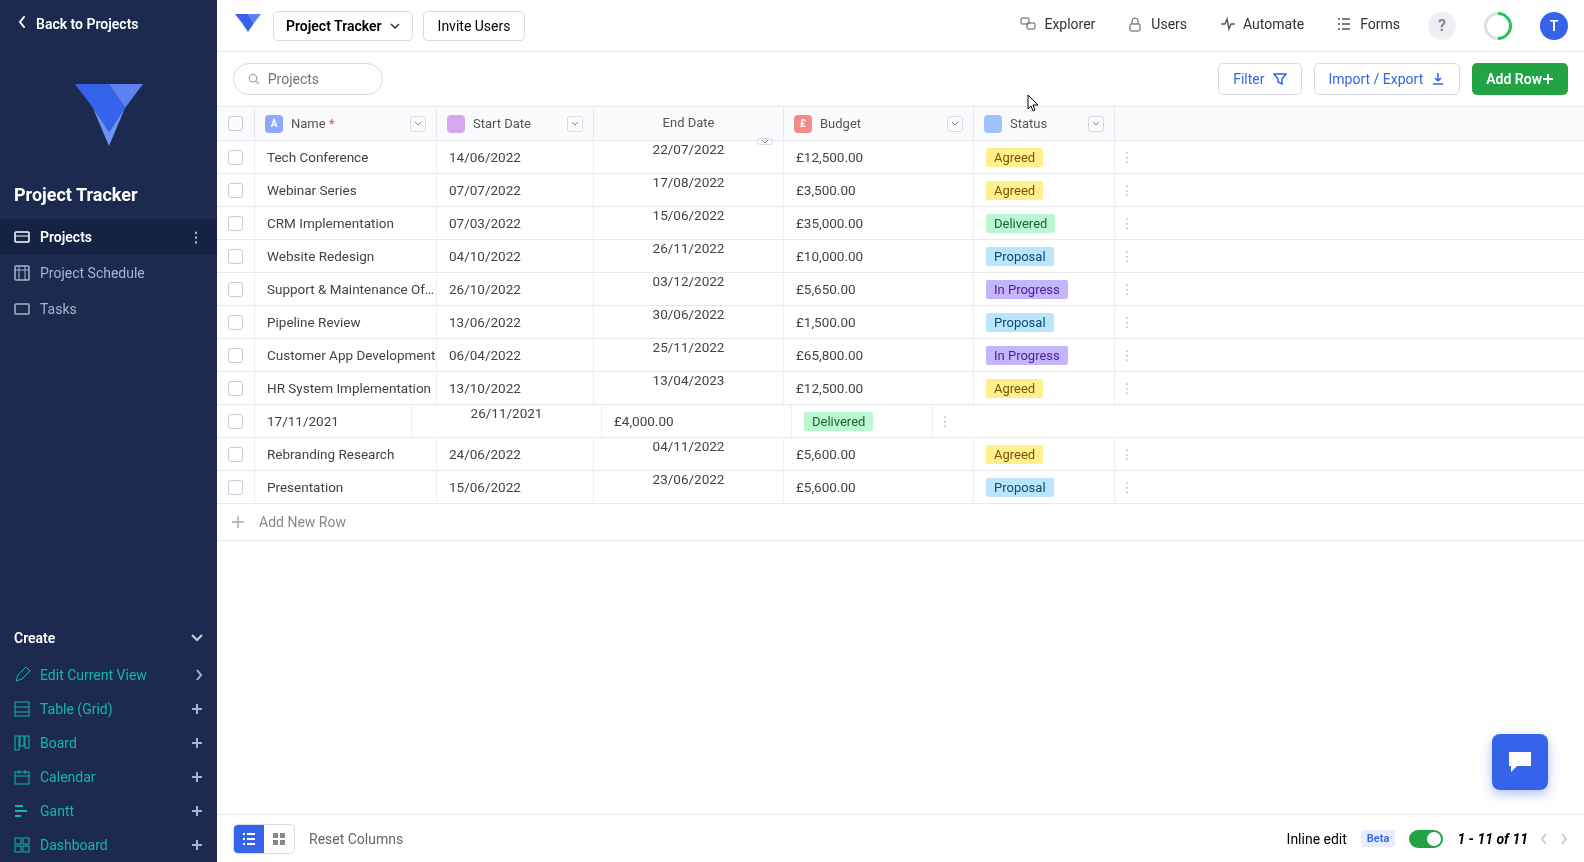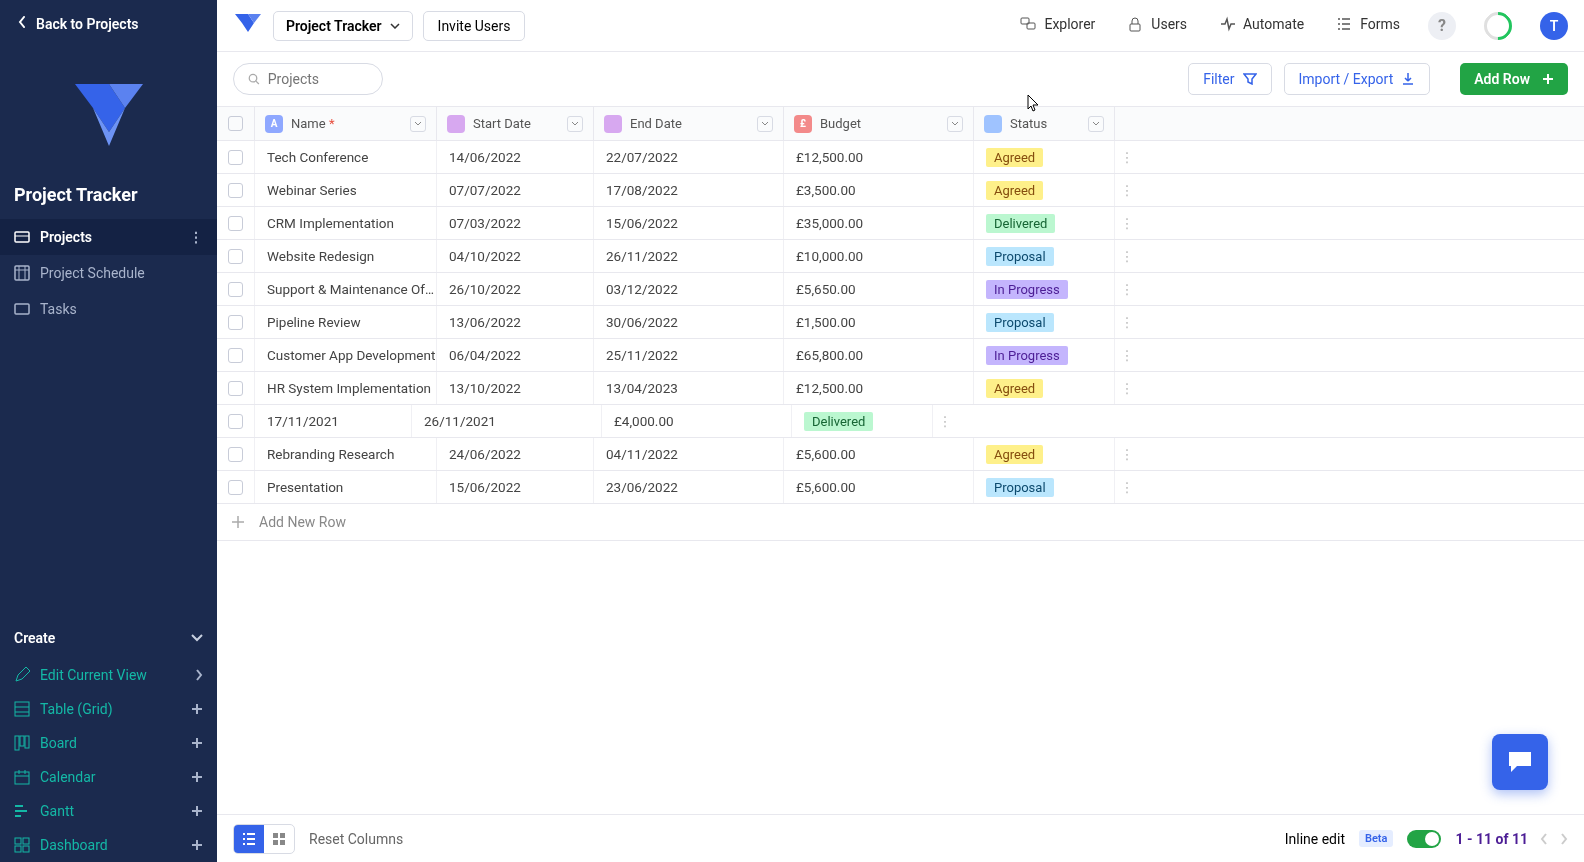--- a/index.html
+++ b/index.html
@@ -24,26 +24,26 @@
 .topbar-right { margin-left:auto; display:flex; align-items:center; gap:28px; }
 .top-link { display:flex; align-items:center; gap:8px; font-size:14px; color:#333; cursor:pointer; position:relative; padding-bottom:4px; }
 .help-circle { width:28px; height:28px; border-radius:50%; background:#edeff4; display:flex; align-items:center; justify-content:center; color:#888; font-weight:700; cursor:pointer; }
 .spinner { width:28px; height:28px; border-radius:50%; border:3px solid #e0e0e0; border-top-color:#22c55e; border-right-color:#22c55e; transform:rotate(45deg); }
 .avatar { width:28px; height:28px; border-radius:50%; background:#3563e9; color:#fff; display:flex; align-items:center; justify-content:center; font-weight:600; font-size:14px; cursor:pointer; }
 .toolbar { height:54px; display:flex; align-items:center; padding:0 16px; gap:12px; }
 .search-box { border:1px solid #d8dbe4; border-radius:20px; padding:7px 14px; display:flex; align-items:center; gap:8px; width:150px; }
 .search-box input { border:none; outline:none; font-size:14px; width:100%; background:transparent; }
 .toolbar-right { margin-left:auto; display:flex; gap:12px; }
 .btn-outline { border:1px solid #d8dbe4; background:#fff; border-radius:5px; padding:7px 14px; font-size:14px; color:#3563e9; display:flex; align-items:center; gap:8px; cursor:pointer; }
-.btn-green { background:#22a445; color:#fff; border:none; border-radius:5px; padding:8px 14px; font-size:14px; font-weight:600; display:flex; align-items:center; gap:12px; cursor:pointer;margin-left:18px; }
+.btn-green { background:#22a445; color:#fff; border:none; border-radius:5px; padding:8px 14px; font-size:14px; font-weight:600; display:flex; align-items:center; gap:0; cursor:pointer; }
 .table-wrap { border-top:1px solid #e8e8ee; }
 .th-row { display:flex; background:#fafbfc; border-bottom:1px solid #e8e8ee; height:34px; }
 .th-check { width:38px; display:flex; align-items:center; justify-content:center; border-right:1px solid #e8e8ee; }
 .th-cell { display:flex; align-items:center; padding:0 10px; border-right:1px solid #e8e8ee; font-size:13px; color:#555; gap:8px; position:relative; }
-.c-name { width:182px; } .c-start { width:157px; } .c-end { width:190px; } .c-budget { width:190px; } .c-status { width:141px; } .c-actions { width:24px; border-right:none; }
+.c-name { width:182px; } .c-start { width:157px; } .c-end { width:190px;flex-direction:column; } .c-budget { width:190px; } .c-status { width:141px; } .c-actions { width:24px; border-right:none; }
 .col-icon { width:18px; height:18px; border-radius:4px; display:flex; align-items:center; justify-content:center; font-size:10px; font-weight:700; color:#fff; }
 .ci-name { background:#8fa8ff; } .ci-date { background:#d7a8f0; } .ci-money { background:#f38a8a; } .ci-status { background:#9fc3ff; }
 .th-chevron { margin-left:auto; width:16px; height:16px; border:1px solid #d8dbe4; border-radius:3px; display:flex; align-items:center; justify-content:center; }
 .req { color:#e74c3c; }
 .checkbox { width:15px; height:15px; border:1.5px solid #c8ccd8; border-radius:3px; }
 .data-row { display:flex; border-bottom:1px solid #e8e8ee; height:33px; align-items:stretch; }
 .td-check { width:38px; display:flex; align-items:center; justify-content:center; border-right:1px solid #f0f0f4; }
 .td { display:flex; align-items:center; padding:0 12px; border-right:1px solid #f0f0f4; font-size:13.5px; color:#444; overflow:hidden; white-space:nowrap; text-overflow:ellipsis; }
 .td.c-actions { justify-content:center; color:#bbb; cursor:pointer; border-right:none; padding:0; }
 .badge { padding:2px 8px; border-radius:2px; font-size:13px; }
@@ -55,21 +55,21 @@
 .footer { margin-top:auto; height:48px; border-top:1px solid #e8e8ee; display:flex; align-items:center; padding:0 16px; gap:14px; font-size:14px; }
 .view-toggle { display:flex; border:1px solid #d8dbe4; border-radius:5px; overflow:hidden; }
 .view-toggle .vt { width:30px; height:28px; display:flex; align-items:center; justify-content:center; cursor:pointer; }
 .view-toggle .vt.active { background:#3563e9; color:#fff; }
 .reset-link { color:#666; cursor:pointer; }
 .footer-right { margin-left:auto; display:flex; align-items:center; gap:14px; }
 .beta { background:#e5edff; color:#3563e9; font-size:11px; padding:2px 6px; border-radius:3px; font-weight:600; }
 .toggle { width:34px; height:18px; background:#22a445; border-radius:10px; position:relative; cursor:pointer; }
 .toggle::after { content:''; position:absolute; right:2px; top:2px; width:14px; height:14px; background:#fff; border-radius:50%; }
 .pager { display:flex; align-items:center; gap:12px; color:#999; }
-.pager strong { color:#4c1d95; }
+.pager strong { color:#000000;font-style:italic; }
 .chat-fab { position:fixed; right:36px; bottom:72px; width:56px; height:56px; background:#3563e9; border-radius:8px; display:flex; align-items:center; justify-content:center; cursor:pointer; box-shadow:0 4px 12px rgba(53,99,233,.4); }
 .cursor-ptr { position:fixed; left:1027px; top:94px; font-size:16px; pointer-events:none; }
 svg { display:block; }
 </style>
 </head>
 <body>
 
 <div class="sidebar">
   <div class="back-row">
     <svg width="8" height="12" viewBox="0 0 8 12">

